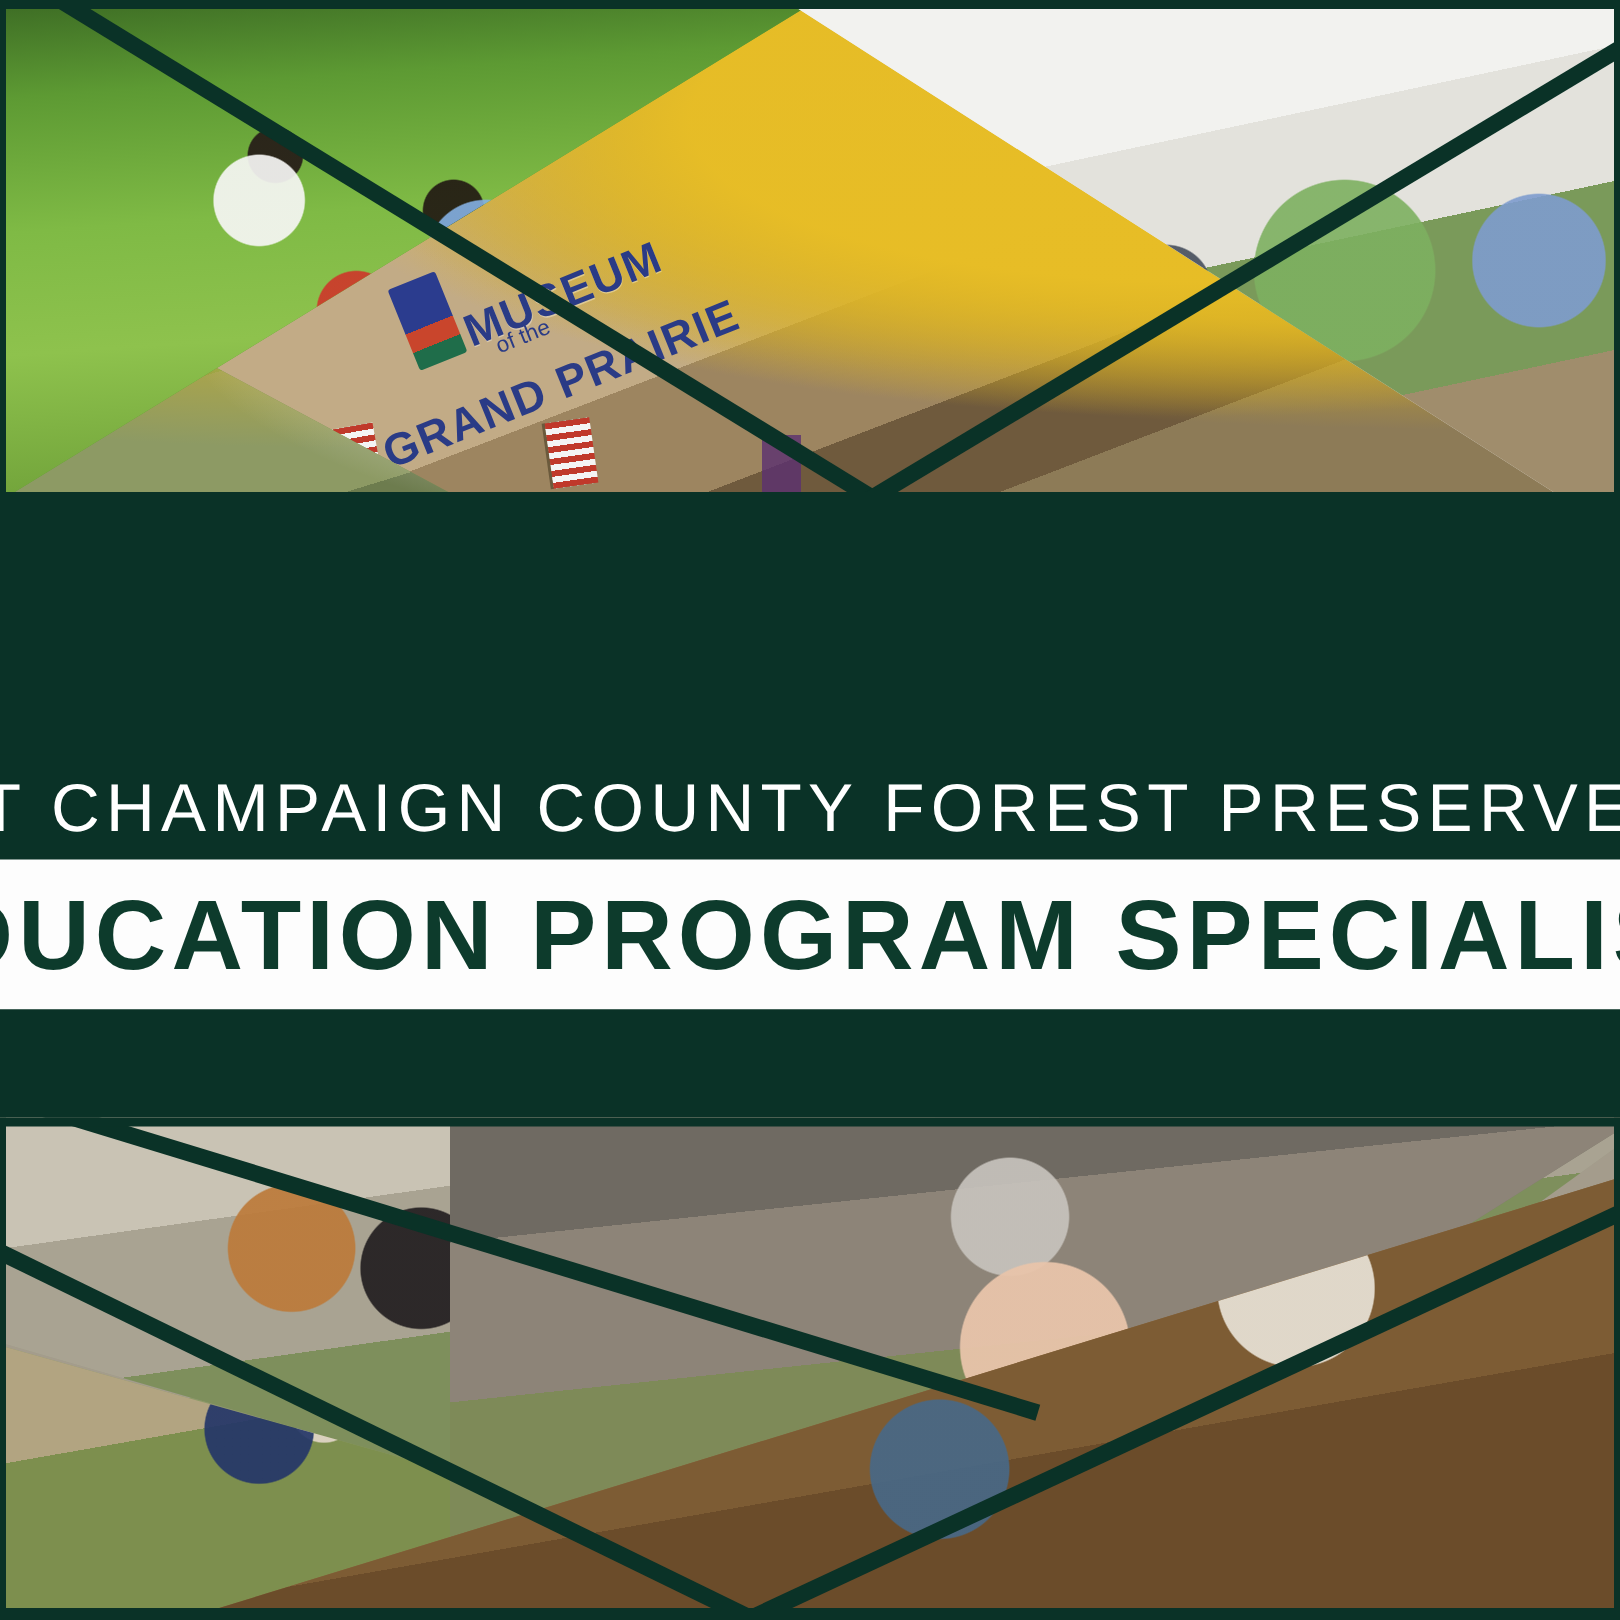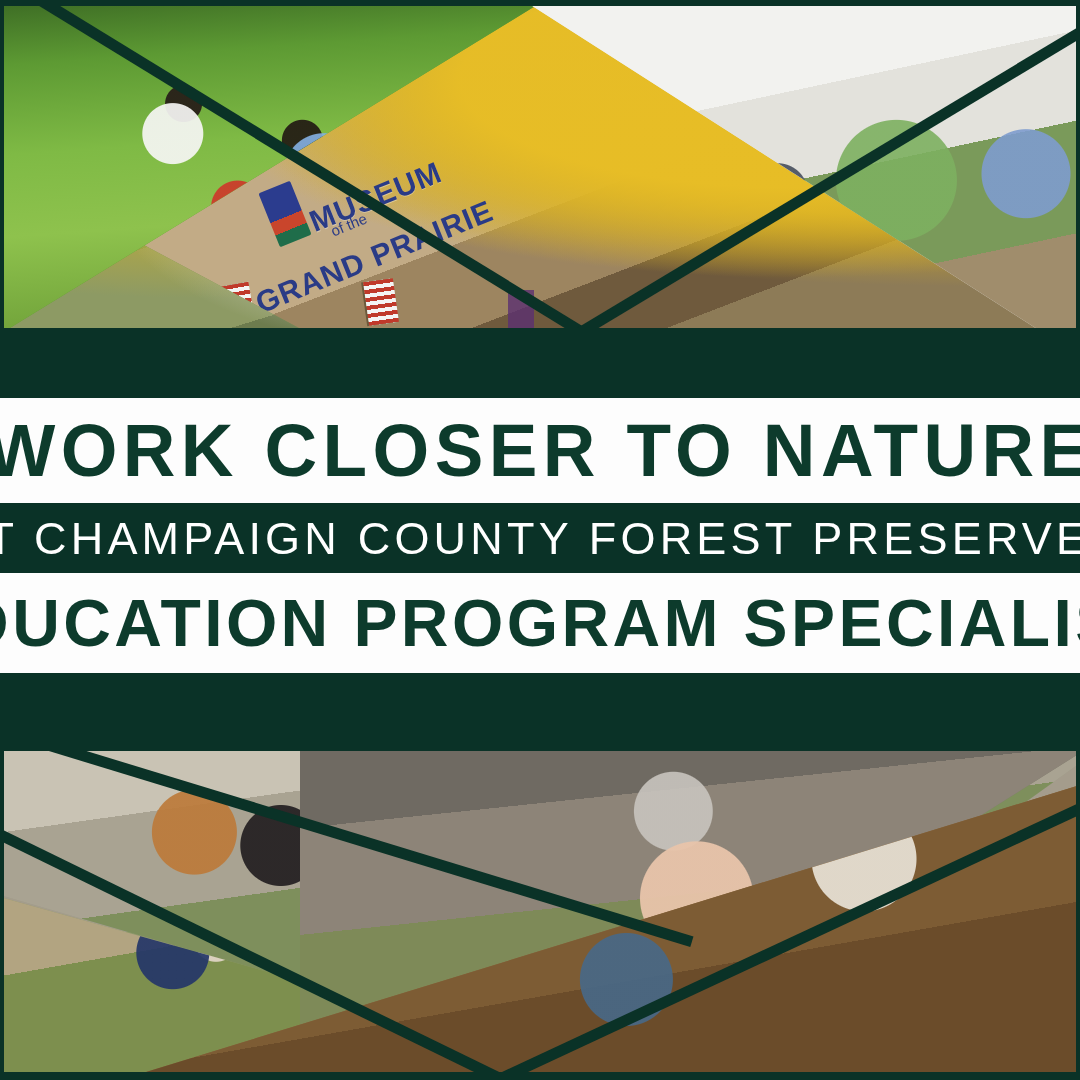--- a/index.html
+++ b/index.html
@@ -247,23 +247,20 @@
     <div class="slash" style="left:480px;top:165px;width:740px;height:11px;transform:rotate(-31deg);"></div>
 
     <div class="slash" style="left:0;top:0;width:1080px;height:6px;"></div>
     <div class="slash" style="left:0;bottom:0;width:1080px;height:6px;"></div>
     <div class="slash" style="left:0;top:0;width:4px;height:334px;"></div>
     <div class="slash" style="right:0;top:0;width:4px;height:334px;"></div>
   </div>
 
   <div class="band green" id="band-green-1"></div>
 
-  <div class="band white" id="band-white-1">
-    <div class="headline">WORK CLOSER TO NATURE</div>
-  </div>
 
   <div class="band green" id="band-green-2">
     <div class="subhead">AT CHAMPAIGN COUNTY FOREST PRESERVES</div>
   </div>
 
   <div class="band white" id="band-white-2">
     <div class="rolehead">EDUCATION PROGRAM SPECIALIST</div>
   </div>
 
   <div class="band green" id="band-green-3"></div>

